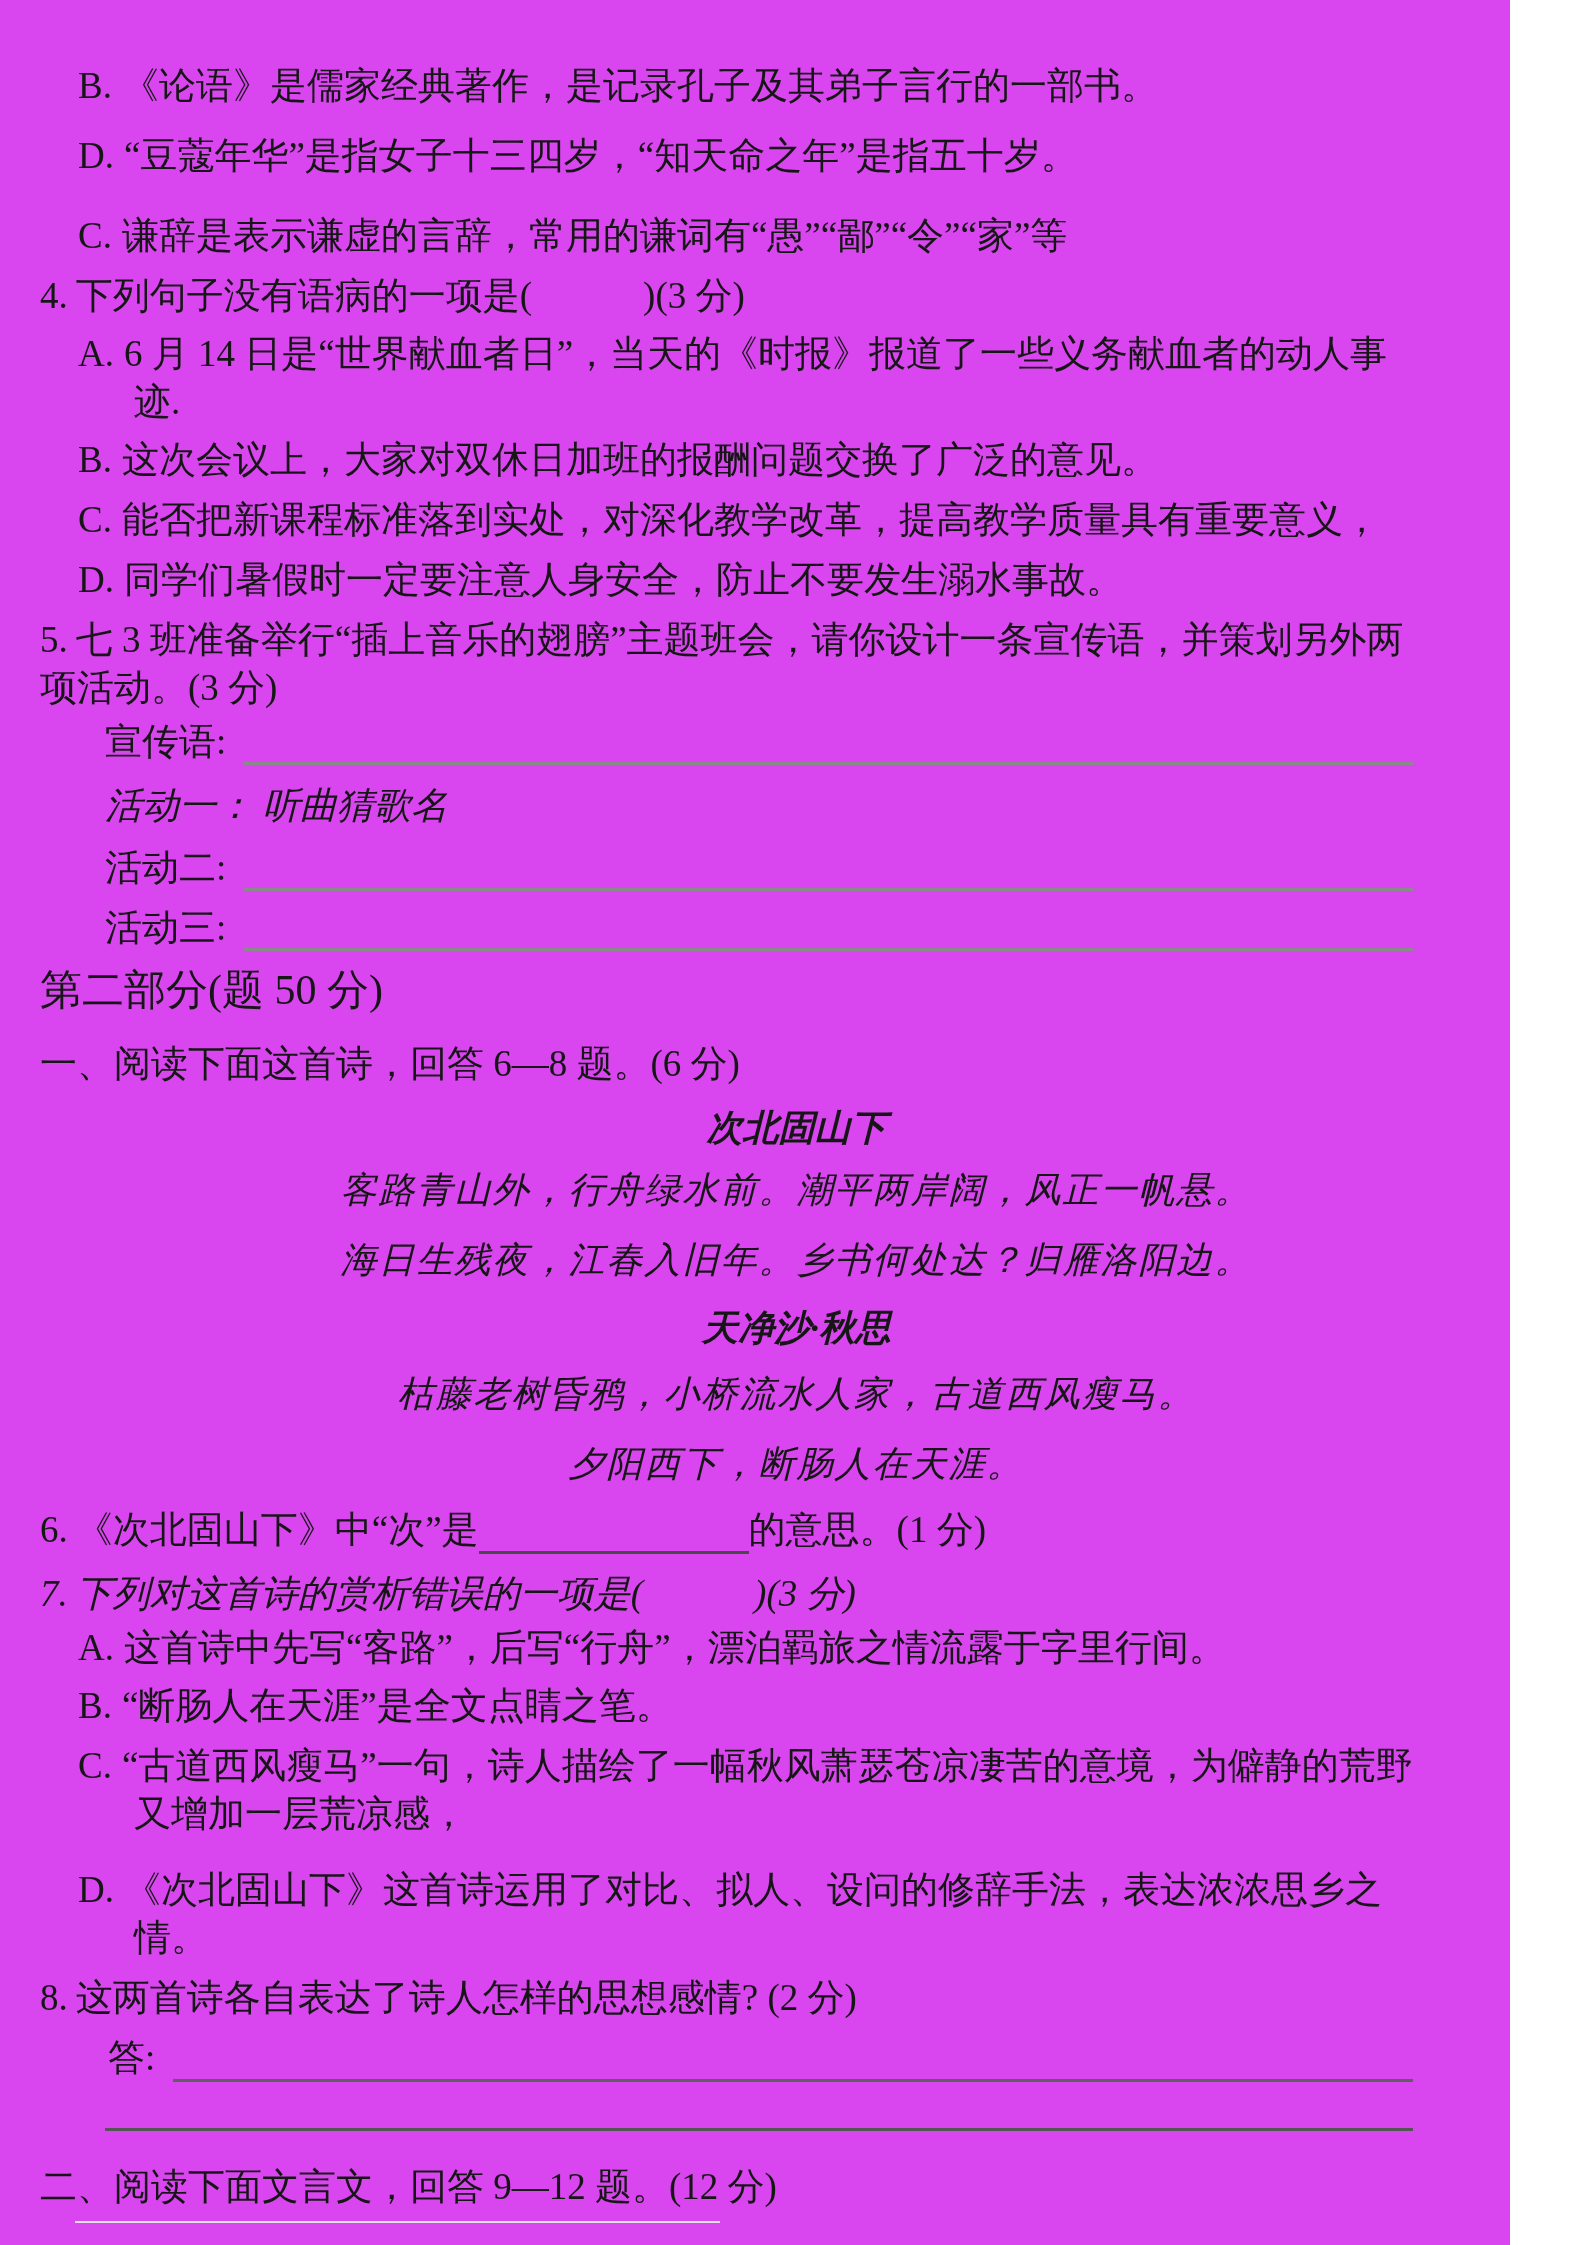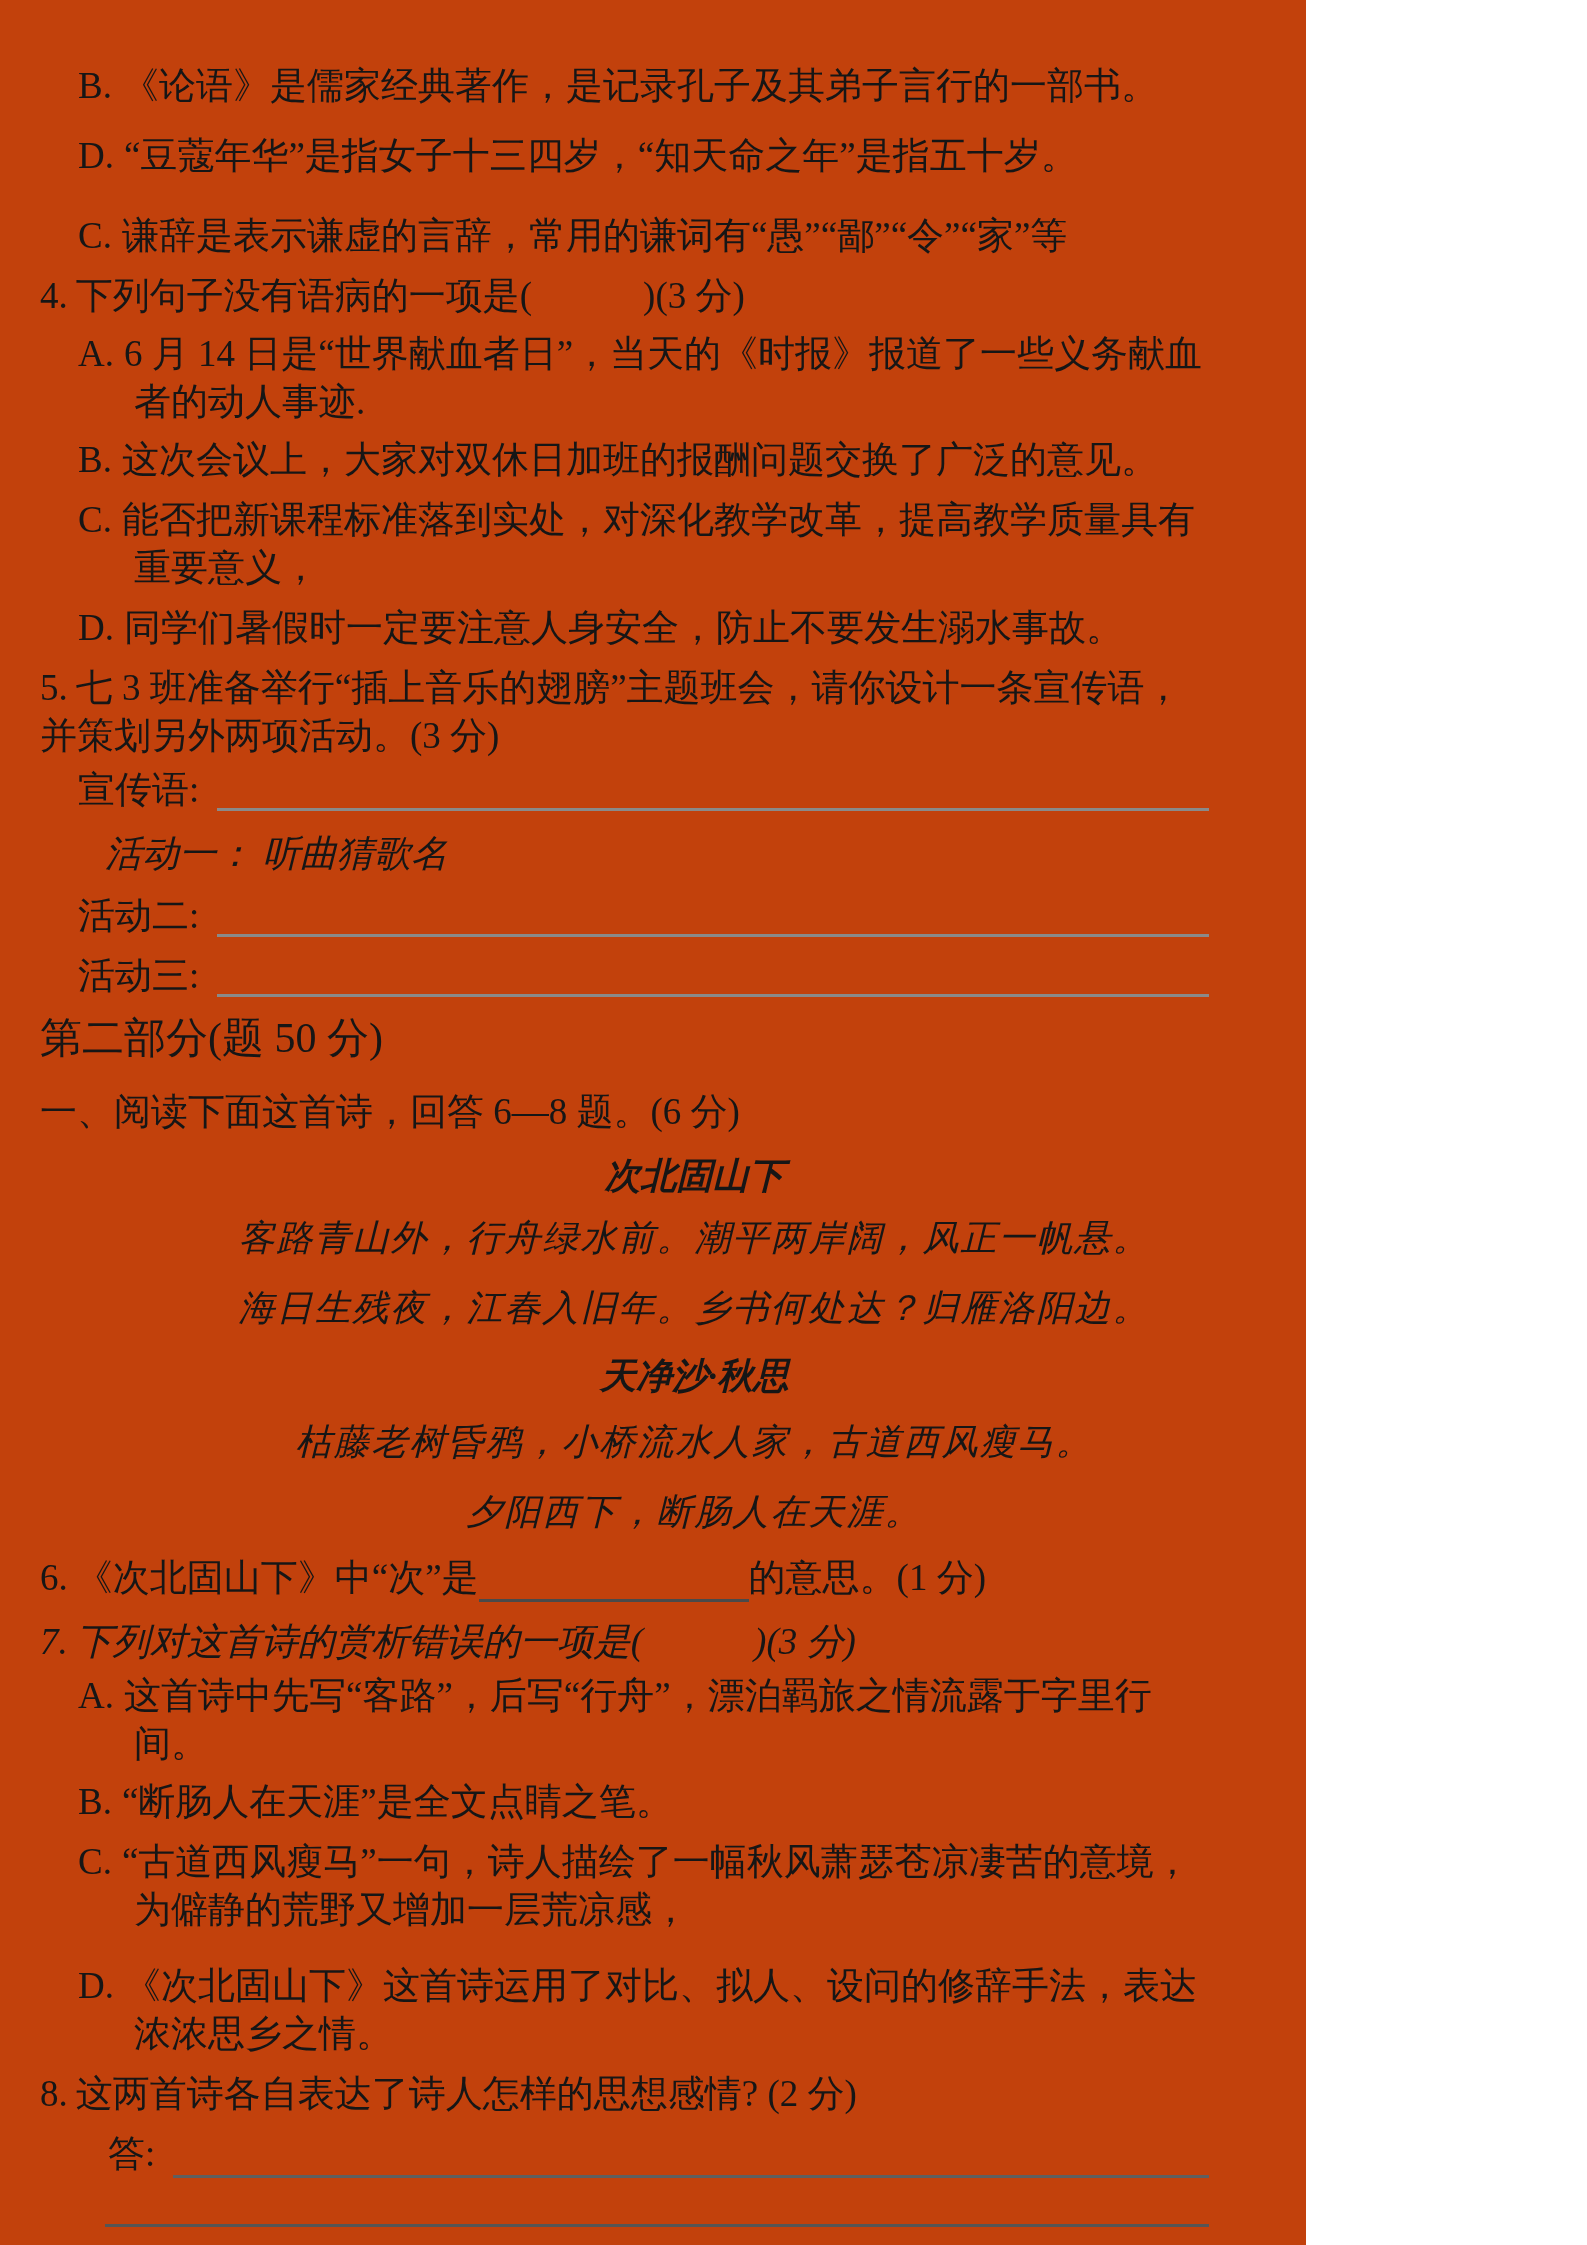--- a/index.html
+++ b/index.html
@@ -3,37 +3,37 @@
 <meta charset="utf-8">
 <style>
   html,body{margin:0;padding:0;background:#ffffff;}
   body{
     width:1587px;height:2245px;
     font-family:"Liberation Serif","DejaVu Serif",serif;
     color:#161616;
   }
   .page{
     box-sizing:border-box;
-    width:1306px;height:2245px;
+    width:1510px;height:2245px;
     padding:62px 97px 0 40px;
     overflow:hidden;
-    background:#c2410c;
+    background:#d946ef;
   }
   .line{font-size:37px;line-height:48px;white-space:normal;}
   .lbl{margin-right:10px;}
   .num{margin-right:8px;}
   
   .opt{margin-left:38px;padding-left:56px;text-indent:-56px;}
   
   .mt32{margin-top:32px;} .mt28{margin-top:28px;} .mt22{margin-top:22px;}
   .mt20{margin-top:20px;} .mt18{margin-top:18px;} .mt16{margin-top:16px;font-style:italic;}
   .mt14{margin-top:14px;} .mt12{margin-top:12px;} .mt10{margin-top:10px;}
   .mt6{margin-top:6px;}
   
-  .blank-row{display:flex;align-items:flex-start;margin-left:38px;}
+  .blank-row{display:flex;align-items:center;margin-left:65px;}
   .blank-row .lbl{flex:0 0 auto;}
   .blank{flex:1 1 auto;border-bottom:3px solid #8a8a8a;height:42px;margin-left:8px;}
   
   .heading{font-size:42px;line-height:56px;}
   
   .poem{text-align:center;position:relative;left:70px;font-style:italic;}
   .poem-title{font-weight:bold;font-size:36px;line-height:48px;}
   .poem-author{font-size:34px;line-height:48px;}
   .poem-line{font-size:36px;line-height:48px;letter-spacing:2px;}
   

